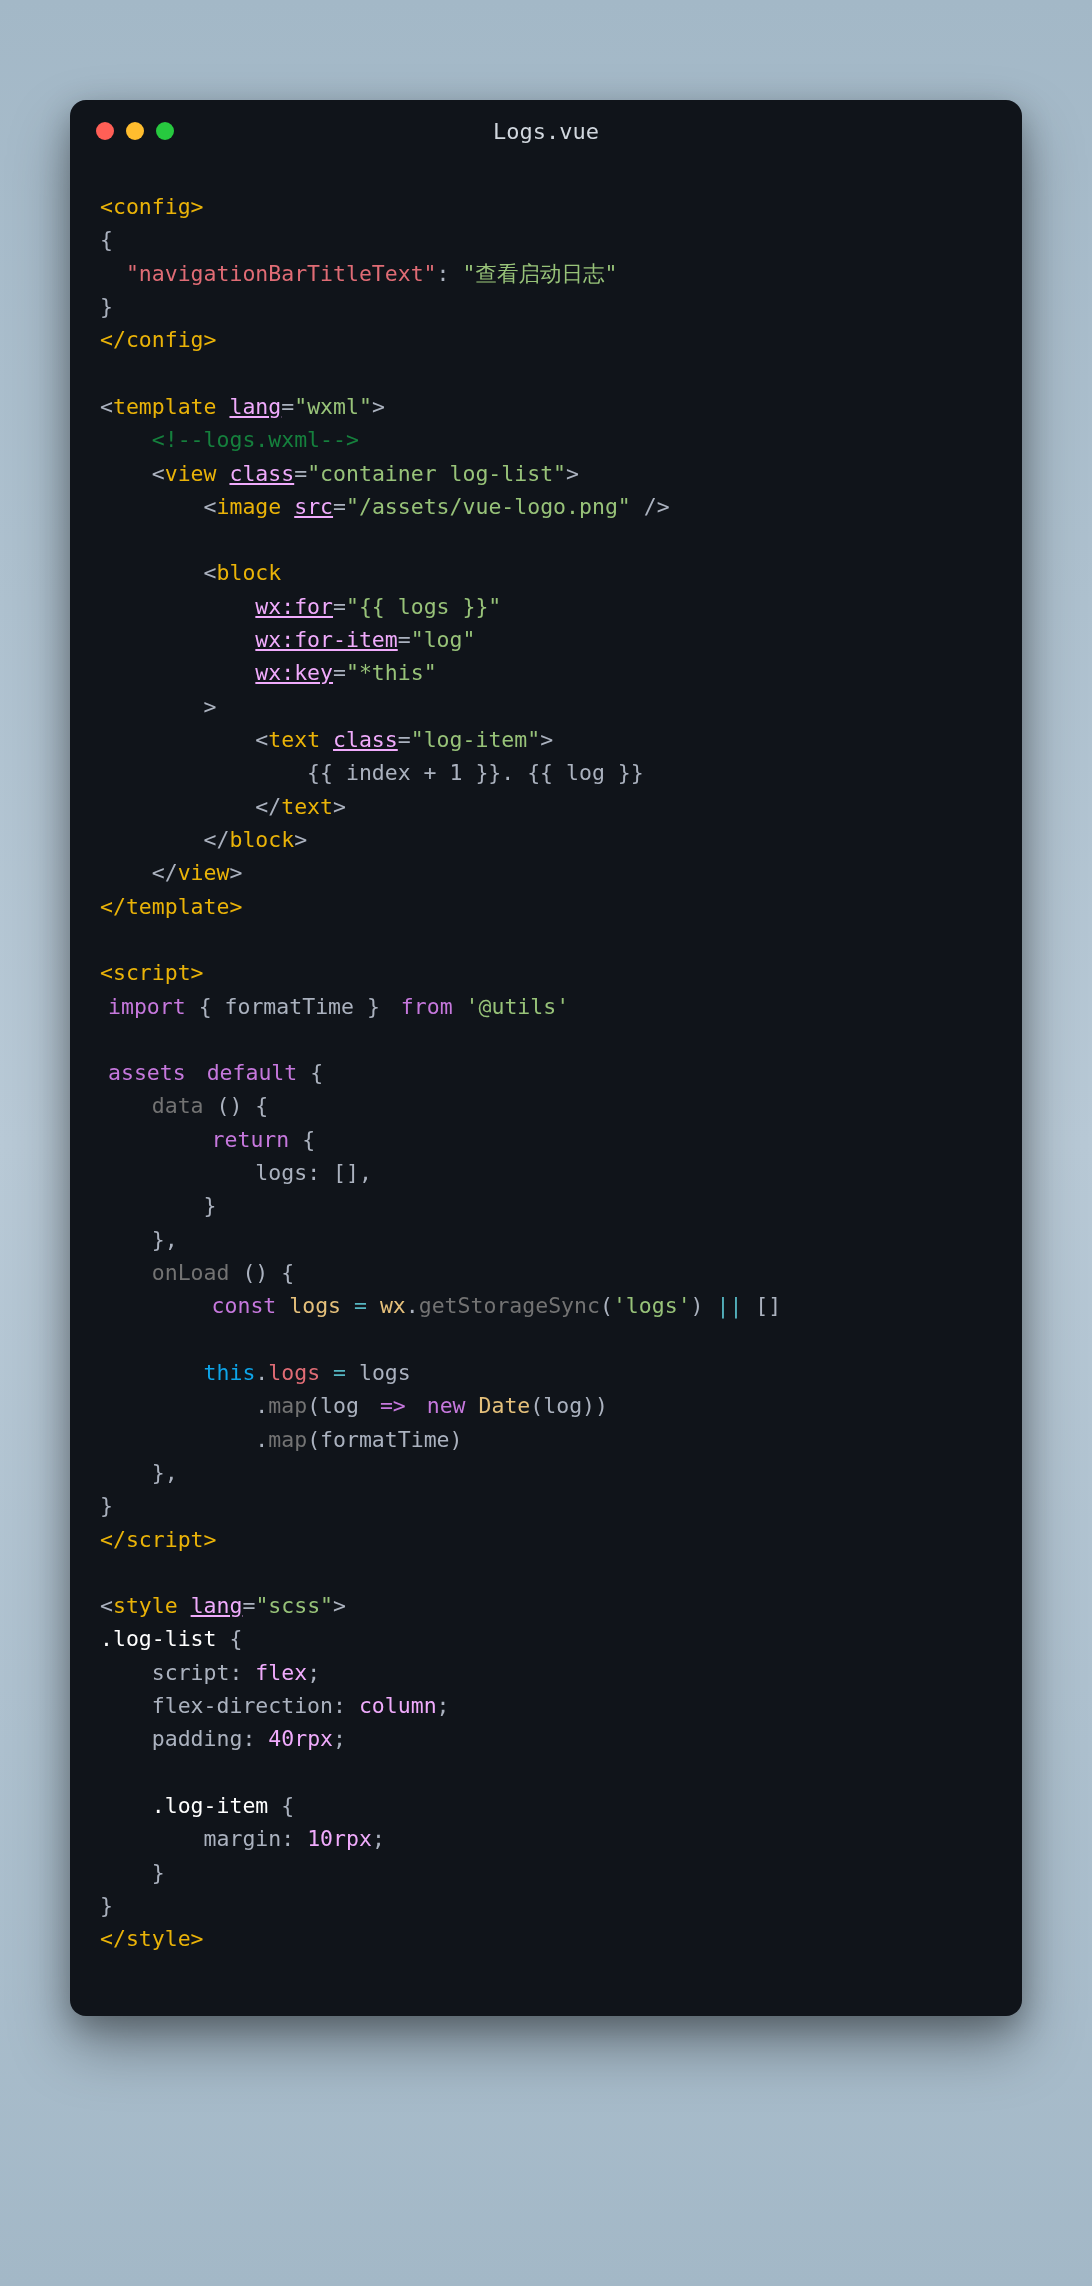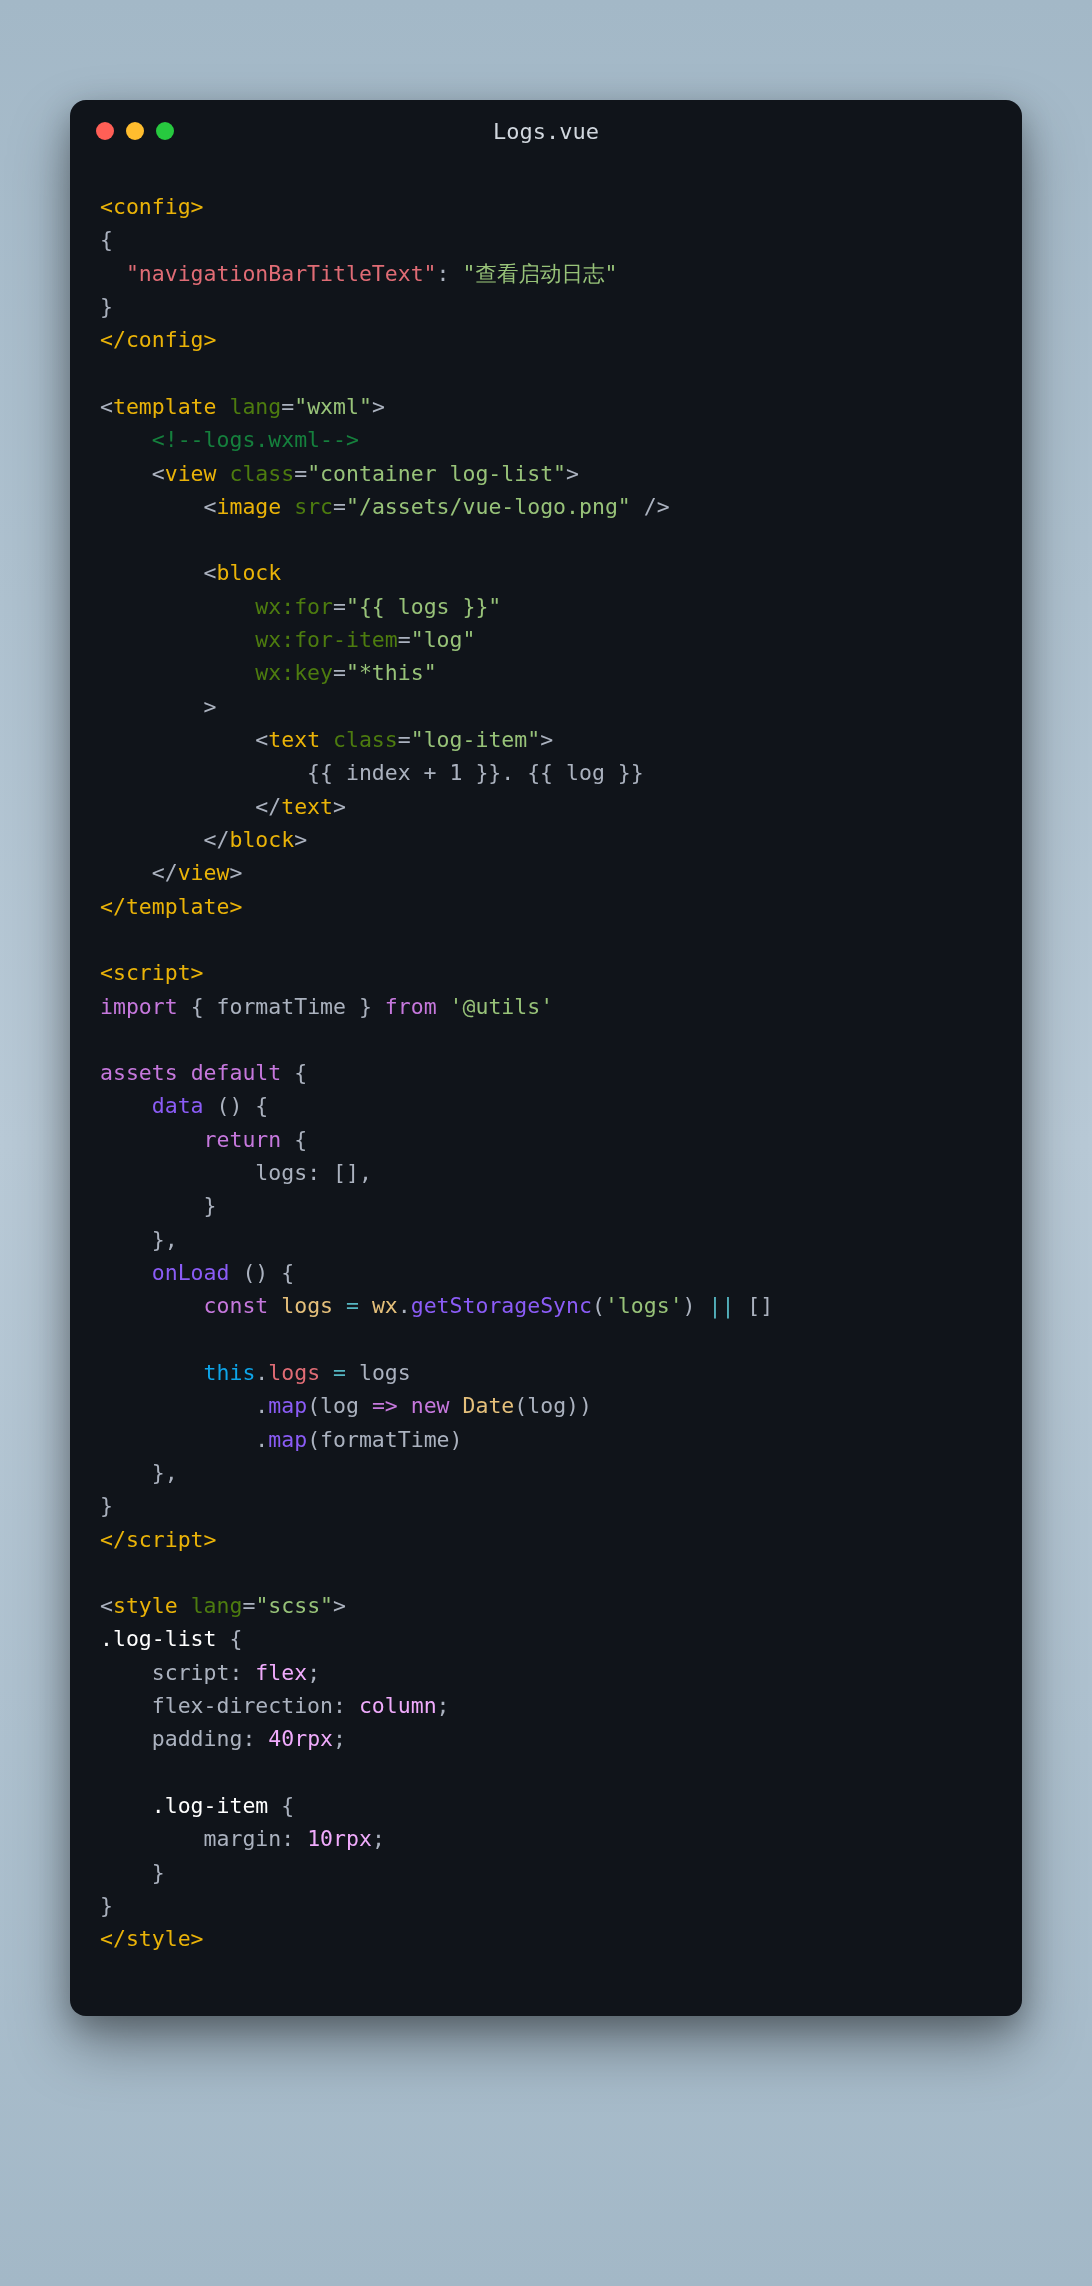--- a/index.html
+++ b/index.html
@@ -42,27 +42,27 @@
     font-weight: 400;
   }
   .code {
     padding: 40px 30px 60px 30px;
     font-size: 21.5px;
     line-height: 1.55;
     white-space: pre;
     color: #abb2bf;
   }
   .c-tag   { color: #eab308; }
-  .c-attr  { color: #4d7c0f; }
+  .c-attr  { color: #f0abfc; text-decoration: underline; }
   .c-str   { color: #98c379; }
   .c-punc  { color: #abb2bf; }
   .c-text  { color: #abb2bf; }
   .c-cmt   { color: #15803d; }
-  .c-kw    { color: #c678dd; }
-  .c-fn    { color: #8b5cf6; }
+  .c-kw    { color: #c678dd; margin-left: 8px; }
+  .c-fn    { color: #737373; }
   .c-var   { color: #e5c07b; }
   .c-prop  { color: #e06c75; }
   .c-this  { color: #0ea5e9; }
   .c-op    { color: #56b6c2; }
   .c-cssval{ color: #f0abfc; }
   .c-sel   { color: #ffffff; }
 </style>
 </head>
 <body>
 

